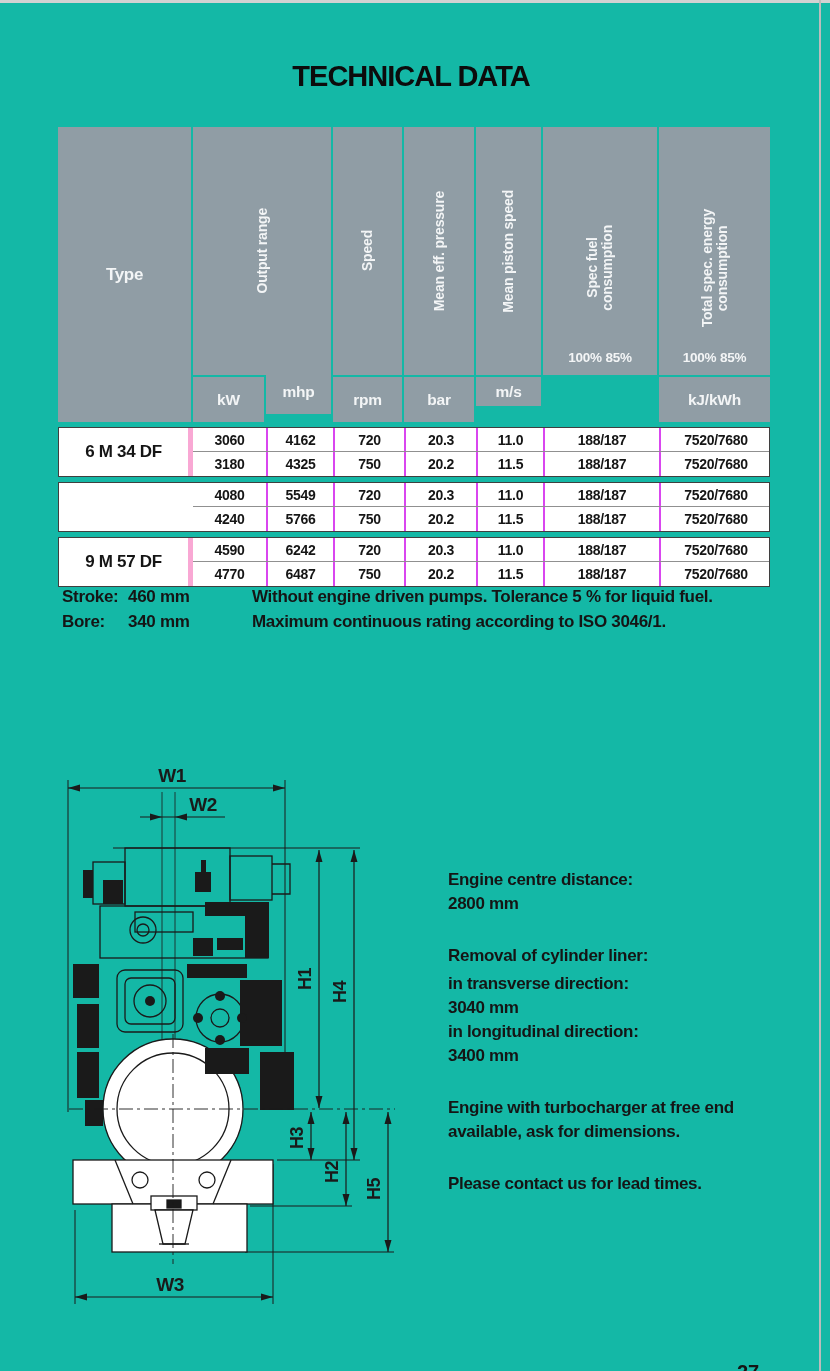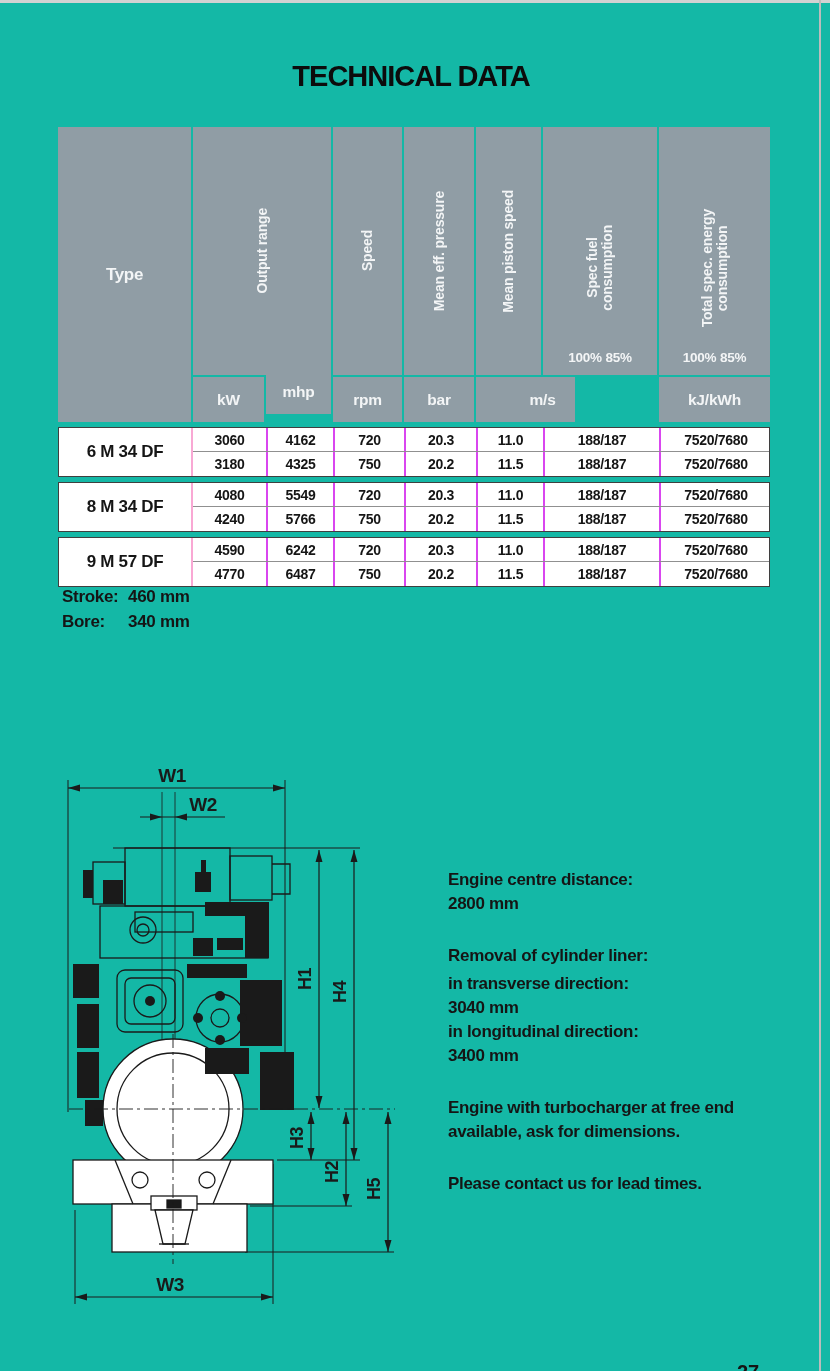--- a/index.html
+++ b/index.html
@@ -18,21 +18,21 @@
   .vtext{writing-mode:vertical-rl;transform:rotate(180deg);text-align:center;line-height:15px;
          font-size:14px;font-weight:700;color:#f3f5f6;letter-spacing:-0.2px;}
   .vtext span{display:block;}
   .pad-b{padding-bottom:34px;}
   .loadrow{position:absolute;left:0;right:0;bottom:10px;text-align:center;
            font-size:13.5px;font-weight:700;color:#f3f5f6;letter-spacing:-0.2px;}
   .ucell{font-size:15.5px;font-weight:700;color:#f3f5f6;letter-spacing:-0.2px;}
 
   .group{position:absolute;left:0;width:712px;height:50px;background:#fff;
          border:1.5px solid #3f3f3f;box-sizing:border-box;}
-  .type-cell{position:absolute;left:0;top:0;width:134px;height:100%;border-right:2px solid #f9a8d4;
+  .type-cell{position:absolute;left:0;top:0;width:134px;height:100%;border-right:5px solid #f9a8d4;
              box-sizing:border-box;display:flex;align-items:center;justify-content:center;
              font-size:17px;font-weight:700;letter-spacing:-0.3px;}
   .subs{margin-left:134px;height:100%;}
   .sub{display:grid;grid-template-columns:73px 67px 71px 72px 67px 116px 112px;height:50%;}
   .sub.first{border-bottom:1px solid #909090;box-sizing:border-box;}
   .dcell{display:flex;align-items:center;justify-content:center;font-size:14px;font-weight:700;
          letter-spacing:-0.3px;box-sizing:border-box;}
   .dcell + .dcell{border-left:2px solid #d946ef;}
 
   
@@ -112,21 +112,21 @@
       </div>
     <div class="hcell" style="left:208px;top:242px;width:65px;height:45px;justify-content:center;">
         <span class="ucell">mhp</span>
       </div>
     <div class="hcell" style="left:275px;top:250px;width:69px;height:45px;text-align:center;">
         <span class="ucell">rpm</span>
       </div>
     <div class="hcell" style="left:346px;top:250px;width:70px;height:45px;">
         <span class="ucell">bar</span>
       </div>
-    <div class="hcell" style="left:418px;top:250px;width:65px;height:45px;padding-left:34px;">
+    <div class="hcell" style="left:418px;top:250px;width:65px;height:29px;">
         <span class="ucell">m/s</span>
       </div>
     <div class="hcell" style="left:601px;top:250px;width:111px;height:45px;">
         <span class="ucell">kJ/kWh</span>
       </div>
 
     <div class="group" style="top:300px;">
       <div class="type-cell">6 M 34 DF</div>
       <div class="subs">
         <div class="sub first">
@@ -144,21 +144,20 @@
           <div class="dcell">750</div>
           <div class="dcell">20.2</div>
           <div class="dcell">11.5</div>
           <div class="dcell">188/187</div>
           <div class="dcell">7520/7680</div>
         </div>
       </div>
     </div>
 
     <div class="group" style="top:355px;">
-      <div class="type-cell">8 M 34 DF</div>
       <div class="subs">
         <div class="sub first">
           <div class="dcell">4080</div>
           <div class="dcell">5549</div>
           <div class="dcell">720</div>
           <div class="dcell">20.3</div>
           <div class="dcell">11.0</div>
           <div class="dcell">188/187</div>
           <div class="dcell">7520/7680</div>
         </div>
@@ -201,20 +200,24 @@
 
   <div class="notes-left">
     <div class="nrow">
       <span class="nlabel">Stroke:</span>
       <span>460 mm</span>
     </div>
     <div class="nrow">
       <span class="nlabel">Bore:</span>
       <span>340 mm</span>
     </div>
+  </div>
+  <div class="notes-right">
+    <div>Without engine driven pumps. Tolerance 5 % for liquid fuel.</div>
+    <div>Maximum continuous rating according to ISO 3046/1.</div>
   </div>
 
   <svg style="position:absolute;left:55px;top:752px;" width="350" height="570" viewBox="0 0 350 570">
     <g stroke="#1a1a1a" fill="none" stroke-width="1.2">
 
       <line x1="13" y1="36" x2="230" y2="36"></line>
       <line x1="13" y1="28" x2="13" y2="360" stroke-width="1"></line>
       <line x1="230" y1="28" x2="230" y2="308" stroke-width="1"></line>
 
       <line x1="85" y1="65" x2="170" y2="65"></line>

